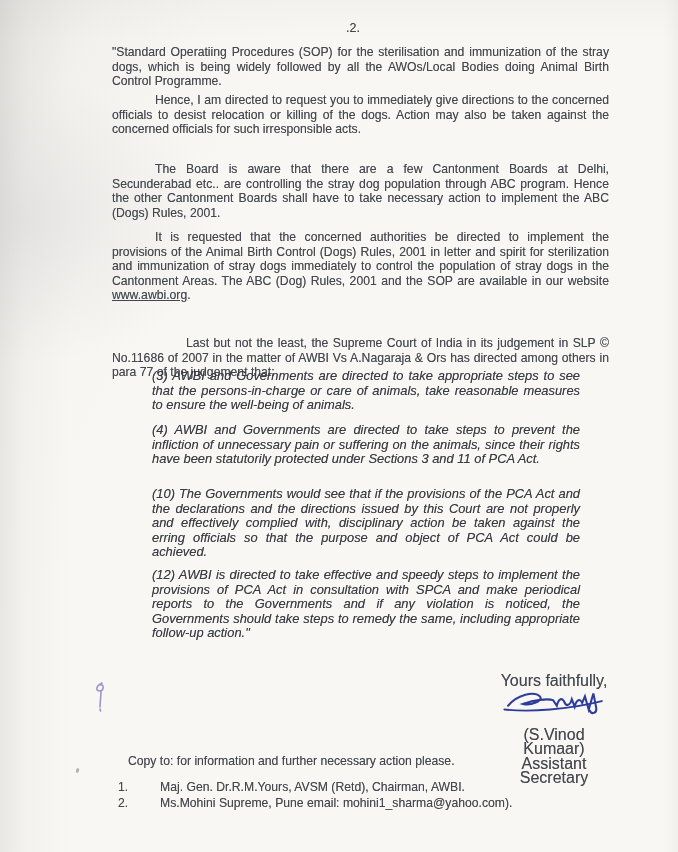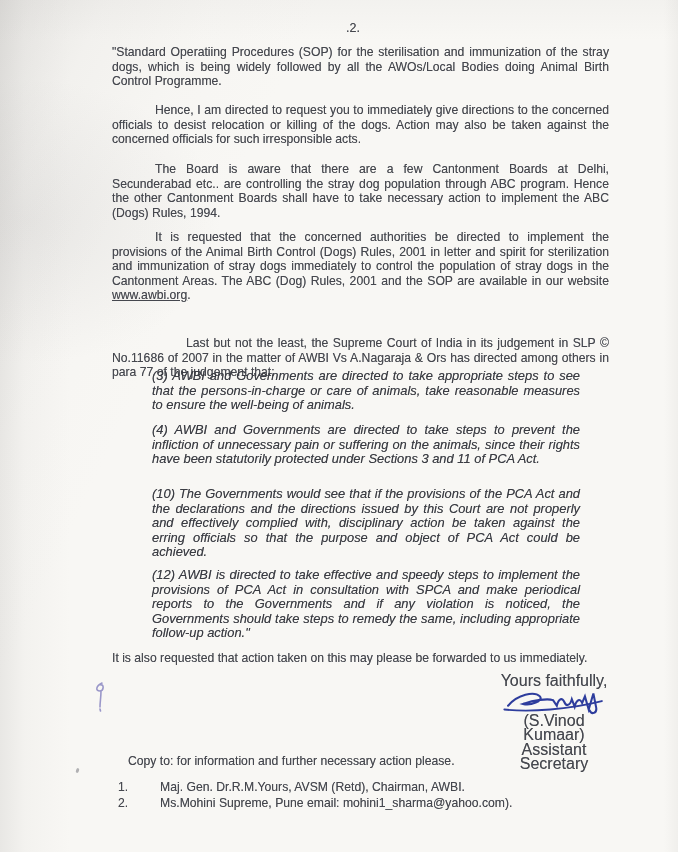--- a/index.html
+++ b/index.html
@@ -45,58 +45,57 @@
   .weblink{text-decoration:underline;}
   .closing{
     position:absolute;top:674px;right:62px;width:124px;
     text-align:center;
     font-size:16px;line-height:14.5px;
     color:#45474e;
     text-shadow:0 0 0.6px rgba(70,72,80,0.55);
   }
   .sig-svg{display:block;margin:-2px auto -7px auto;}
   .sig-svg path{fill:none;stroke:#2e3d9d;stroke-linecap:round;}
-  .closing .name{margin-top:4px;}
+  .closing .name{margin-top:18px;}
   .copy-heading{position:absolute;top:754px;left:128px;width:480px;text-align:left;}
   .cc-list{position:absolute;top:780px;left:118px;width:480px;text-align:left;}
   .cc-row{display:flex;line-height:15px;margin-bottom:0.5px;}
   .cc-num{width:42px;flex:0 0 42px;}
   .stray-mark{position:absolute;left:93px;top:680px;}
   .stray-mark path{fill:none;stroke:#9a97c9;stroke-width:1.6;stroke-linecap:round;}
   .speck{position:absolute;left:76px;top:768px;width:3px;height:5px;border-radius:50%;background:rgba(90,90,100,0.45);transform:rotate(20deg);}
 </style>
 </head>
 <body>
 
 <div class="page">
 
   <div class="pageno">.2.</div>
 
   <div class="txt body-col" style="top:45px;">"Standard Operatiing Procedures (SOP) for the sterilisation and immunization of the stray dogs, which is being widely followed by all the AWOs/Local Bodies doing Animal Birth Control Programme.</div>
 
-  <div class="txt body-col indent" style="top:103px;">Hence, I am directed to request you to immediately give directions to the concerned officials to desist relocation or killing of the dogs. Action may also be taken against the concerned officials for such irresponsible acts.</div>
+  <div class="txt body-col indent" style="top:93px;">Hence, I am directed to request you to immediately give directions to the concerned officials to desist relocation or killing of the dogs. Action may also be taken against the concerned officials for such irresponsible acts.</div>
 
-  <div class="txt body-col indent" style="top:162px;">The Board is aware that there are a few Cantonment Boards at Delhi, Secunderabad etc.. are controlling the stray dog population through ABC program. Hence the other Cantonment Boards shall have to take necessary action to implement the ABC (Dogs) Rules, 1994.</div>
+  <div class="txt body-col indent" style="top:162px;">The Board is aware that there are a few Cantonment Boards at Delhi, Secunderabad etc.. are controlling the stray dog population through ABC program. Hence the other Cantonment Boards shall have to take necessary action to implement the ABC (Dogs) Rules, 2001.</div>
 
   <div class="txt body-col indent" style="top:230px;">
     <span>It is requested that the concerned authorities be directed to implement the provisions of the Animal Birth Control (Dogs) Rules, 2001 in letter and spirit for sterilization and immunization of stray dogs immediately to control the population of stray dogs in the Cantonment Areas. The ABC (Dog) Rules, 2001 and the SOP are available in our website</span>
     <span class="weblink">www.awbi.org</span><span>.</span>
   </div>
 
   <div class="txt body-col indent-lg" style="top:308px;margin-top:28px;">Last but not the least, the Supreme Court of India in its judgement in SLP © No.11686 of 2007 in the matter of AWBI Vs A.Nagaraja &amp; Ors has directed among others in para 77 of the judgement that:</div>
 
   <div class="txt quote" style="top:369px;">(3) AWBI and Governments are directed to take appropriate steps to see that the persons-in-charge or care of animals, take reasonable measures to ensure the well-being of animals.</div>
 
   <div class="txt quote" style="top:423px;">(4) AWBI and Governments are directed to take steps to prevent the infliction of unnecessary pain or suffering on the animals, since their rights have been statutorily protected under Sections 3 and 11 of PCA Act.</div>
 
   <div class="txt quote" style="top:481px;margin-top:6px;">(10) The Governments would see that if the provisions of the PCA Act and the declarations and the directions issued by this Court are not properly and effectively complied with, disciplinary action be taken against the erring officials so that the purpose and object of PCA Act could be achieved.</div>
 
   <div class="txt quote" style="top:568px;">(12) AWBI is directed to take effective and speedy steps to implement the provisions of PCA Act in consultation with SPCA and make periodical reports to the Governments and if any violation is noticed, the Governments should take steps to remedy the same, including appropriate follow-up action."</div>
 
-  <div class="txt body-col" style="top:651px;">It is also requested that action taken on this may please be forwarded to us immediately.</div>
 
   <svg class="stray-mark" width="16" height="34" viewBox="0 0 16 34">
     <path d="M9 3 C 3 6, 2 11, 7 11 C 11 11, 11 4, 8 5 M8 11 C 8 17, 7 22, 7 27 M7 29 l0.5 2"></path>
   </svg>
   <div class="speck"></div>
 
   <div class="closing">
     <div>Yours faithfully,</div>
     <svg class="sig-svg" width="106" height="30" viewBox="0 0 110 32">
       <path d="M6 20 C 16 8, 34 4, 40 10 C 44 15, 30 20, 22 18 C 34 14, 48 12, 54 14 L 58 20 C 60 12, 64 11, 66 16 C 68 21, 72 20, 74 13 L 77 21 C 79 13, 83 12, 85 17 L 88 10 L 92 24 L 97 7 L 100 22 C 101 28, 95 30, 93 25" stroke-width="2.2"></path>

